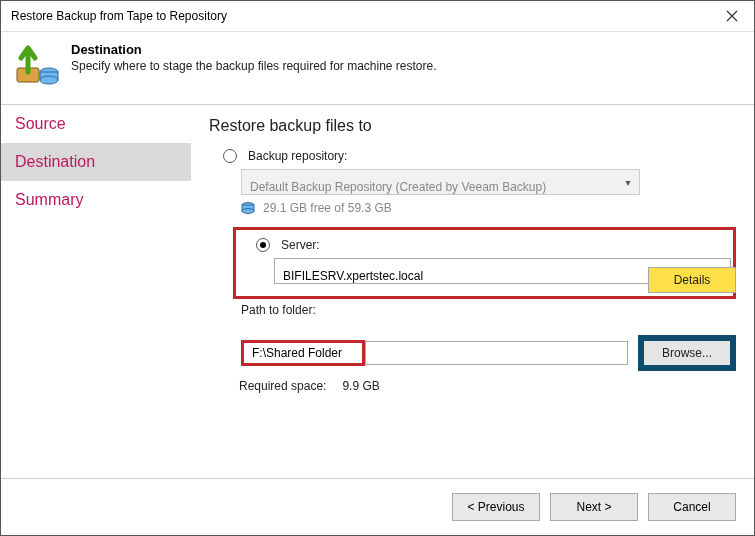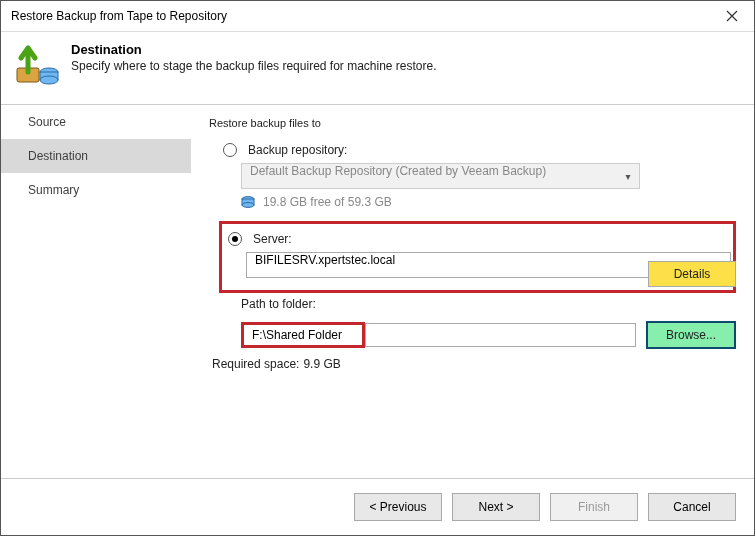--- a/index.html
+++ b/index.html
@@ -6,46 +6,46 @@
 .window{width:755px;height:536px;border:1px solid #555;box-sizing:border-box;display:flex;flex-direction:column;background:#fff;position:relative}
 .titlebar{height:30px;display:flex;align-items:center;justify-content:space-between;padding:0 0 0 10px;border-bottom:1px solid #ddd}
 .titlebar .title{font-size:12px}
 .close-btn{width:44px;height:30px;display:flex;align-items:center;justify-content:center;font-size:14px;color:#333}
 .header{display:flex;align-items:flex-start;padding:10px 16px 18px 14px;gap:12px}
 .header .icon-box{width:44px;height:44px;position:relative;flex-shrink:0}
 .header h1{margin:0 0 2px 0;font-size:13px;font-weight:700}
 .header p{margin:0;font-size:12px;color:#222}
 .body{flex:1;display:flex;border-top:1px solid #ccc;min-height:0}
 .sidebar{width:190px;background:#fff;border-right:none}
-.sidebar .step{padding:10px 27px;font-size:12px;color:#404040}
+.sidebar .step{padding:10px 14px;font-size:16px;color:#be185d}
 .sidebar .step.active{background:#d9d9d9}
 .main{flex:1;padding:12px 18px 0 18px;color:#222}
-.section-title{margin:0 0 14px 0;font-size:11px}
+.section-title{margin:0 0 14px 0;font-size:16px}
 .opt-row{display:flex;align-items:center;gap:11px;margin:4px 0 6px 14px}
 .radio{appearance:none;width:14px;height:14px;border:1px solid #555;border-radius:50%;position:relative;margin:0}
 .radio:checked::after{content:"";position:absolute;inset:3px;border-radius:50%;background:#000}
 .label{font-size:12px}
 .field-row{display:flex;align-items:center;gap:10px;margin:0 0 6px 32px}
-.dropdown{flex:1;height:24px;border:1px solid #a9a9a9;background:#fff;display:flex;align-items:flex-start;justify-content:space-between;padding:0 0 0 8px;font-size:12px;color:#000}
+.dropdown{flex:1;height:24px;border:1px solid #a9a9a9;background:#fff;display:flex;align-items:flex-end;justify-content:space-between;padding:0 0 0 8px;font-size:12px;color:#000}
 .dropdown.disabled{background:#f1f1f1;color:#888;border-color:#ccc}
 .dd-arrow{width:22px;height:24px;display:flex;align-items:center;justify-content:center;color:#555;font-size:10px}
 .side-btn{width:86px;height:24px;border:1px solid #a9a9a9;background:#fde047;font-size:12px;display:flex;align-items:center;justify-content:center}
-.side-btn.primary{border:2px solid #0c4a6e;background:#86efac}
+.side-btn.primary{border:6px solid #0c4a6e;background:#e5e5e5}
 .info-row{display:flex;align-items:center;gap:8px;margin:2px 0 12px 32px;color:#888;font-size:12px}
 .info-row.dark{color:#222}
 .disk-ico{width:14px;height:14px;flex-shrink:0}
 .text-input{flex:1;height:24px;border:1px solid #a9a9a9;padding:4px 8px;font-size:12px;font-family:inherit;box-sizing:border-box}
-.req-row{margin:8px 0 0 3px;font-size:12px;display:flex;gap:4px}
+.req-row{margin:8px 0 0 30px;font-size:12px;display:flex;gap:16px}
 .footer{height:56px;border-top:1px solid #ccc;display:flex;align-items:center;justify-content:flex-end;padding:0 18px;gap:10px}
 .footer .btn{min-width:86px;height:26px;border:1px solid #a9a9a9;background:#e8e8e8;font-size:12px;display:flex;align-items:center;justify-content:center}
 .footer .btn.disabled{color:#9a9a9a;background:#f0f0f0}
-.hl-box{border:3px solid #c1272d;padding:4px 2px 6px 2px;margin-left:10px;margin-bottom:2px}
+.hl-box{border:3px solid #c1272d;padding:4px 2px 6px 16px;margin-left:24px;margin-bottom:2px}
 .hl-box-inner{border:3px solid #c1272d;display:inline-block}
 .path-wrap{display:flex;align-items:center;gap:10px;margin:0 0 6px 32px}
-.path-label-row{margin:0 0 10px 32px;font-size:12px}
+.path-label-row{margin:0 0 18px 32px;font-size:12px}
 </style>
 </head>
 <body>
 <div class="window">
 
   <div class="titlebar">
     <span class="title">Restore Backup from Tape to Repository</span>
     <div class="close-btn">
       <svg width="12" height="12" viewBox="0 0 12 12">
           <path d="M1 1 L11 11 M11 1 L1 11" stroke="#333" stroke-width="1.2"></path>
@@ -89,21 +89,21 @@
           <span class="dd-arrow">▾</span>
         </div>
         <div style="width:86px"></div>
       </div>
       <div class="info-row">
         <svg class="disk-ico" viewBox="0 0 14 14">
             <ellipse cx="7" cy="4" rx="6" ry="2.4" fill="#6fb7f0" stroke="#2d6aa3"></ellipse>
             <rect x="1" y="4" width="12" height="6" fill="#6fb7f0" stroke="#2d6aa3"></rect>
             <ellipse cx="7" cy="10" rx="6" ry="2.4" fill="#6fb7f0" stroke="#2d6aa3"></ellipse>
           </svg>
-        <span>19.8 GB free of 59.3 GB</span>
+        <span>29.1 GB free of 59.3 GB</span>
       </div>
 
       <div class="hl-box">
         <div class="opt-row" style="margin-left:4px">
           <input type="radio" class="radio" name="dest" checked="" style="">
           <span class="label">Server:</span>
         </div>
         <div class="field-row" style="margin-left:22px">
           <div class="dropdown">
             <span>BIFILESRV.xpertstec.local</span>
@@ -127,17 +127,16 @@
       <div class="req-row">
         <span>Required space:</span>
         <span>9.9 GB</span>
       </div>
     </div>
   </div>
 
   <div class="footer">
     <div class="btn">&lt; Previous</div>
     <div class="btn">Next &gt;</div>
-    <div class="btn disabled">Finish</div>
     <div class="btn">Cancel</div>
   </div>
 
 </div>
 
 </body></html>

